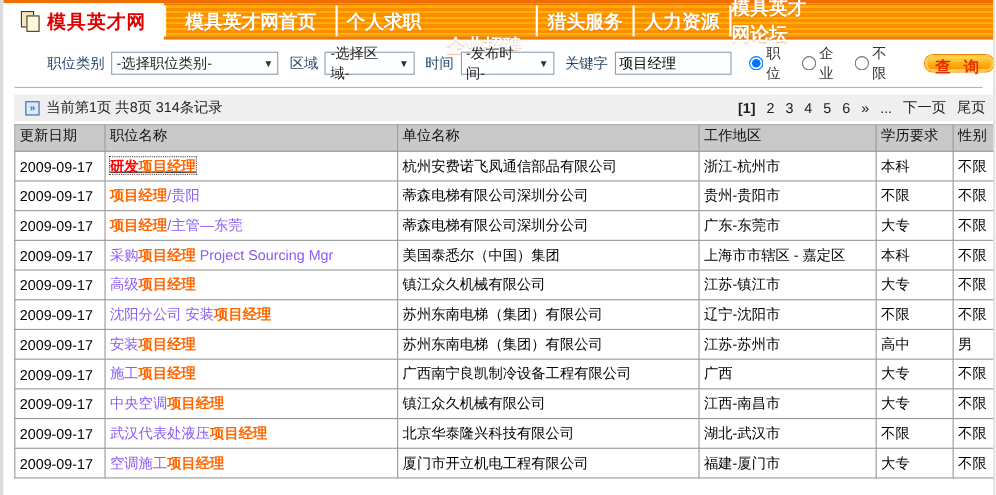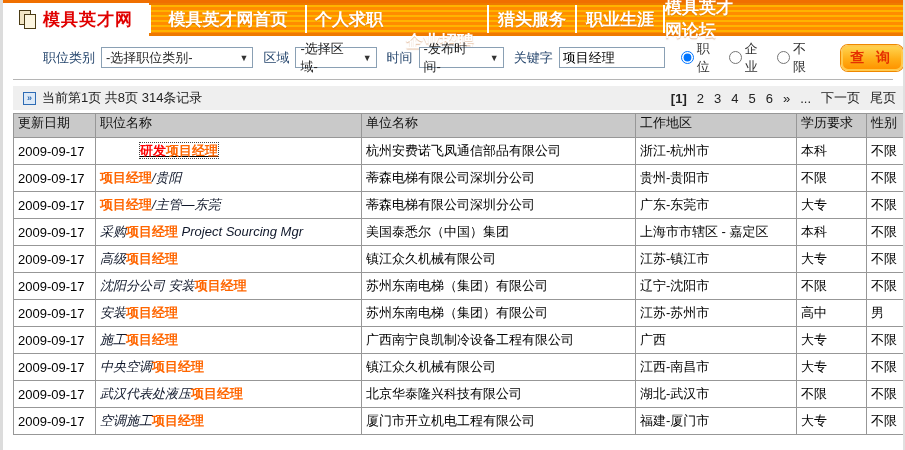--- a/index.html
+++ b/index.html
@@ -23,21 +23,21 @@
   .searchbar { height:43px; display:flex; align-items:center; padding-left:40px; font-size:13px; color:#26466d; }
   .searchbar .lbl { margin-right:6px; white-space:nowrap; }
   .sel { border:1px solid #8aa0b4; background:#fff; height:21px; display:flex; align-items:center;
          justify-content:space-between; padding:0 4px; color:#222; margin-right:10px; cursor:pointer; }
   .sel .arrow { font-size:9px; color:#333; margin-left:6px; }
   .sel-cat { width:158px; } .sel-reg { width:84px; } .sel-time { width:88px; }
   .kwinput { width:106px; height:21px; border:1px solid #8aa0b4; font-size:13px; padding:0 3px;
              color:#000; margin-right:16px; font-family:"Liberation Sans","DejaVu Sans",sans-serif; }
   .radios { display:flex; align-items:center; gap:8px; color:#333; margin-right:24px; }
   .radios label { display:flex; align-items:center; gap:3px; cursor:pointer; }
-  .btn-query { width:64px; height:26px; border:2px solid #ffc94d; border-radius:7px;
+  .btn-query { width:64px; height:15px; border:2px solid #ffc94d; border-radius:7px;
                background:linear-gradient(180deg,#ffd24d 0%,#ffae17 55%,#ff9400 100%);
                color:#e53000; font-weight:bold; font-size:14px; letter-spacing:4px;
                box-shadow:0 0 0 1px #ef8800; cursor:pointer; padding-left:0;
                font-family:"Liberation Sans","DejaVu Sans",sans-serif; }
   .divider { margin:0 10px 0 10px; border-top:1px solid #b5b5b5; }
   
   .pagebar { margin:6px 0 3px 10px; width:893px; height:24px; background:#efefef;
              display:flex; align-items:center; padding:0 10px; font-size:13px; color:#222; }
   .pgicon { width:13px; height:13px; border:1px solid #2d6bb4; background:#dcE9f7; color:#2d6bb4;
             font-size:9px; line-height:11px; text-align:center; margin-right:6px; font-weight:bold; }
@@ -46,22 +46,22 @@
   .pg.cur { font-weight:bold; cursor:default; }
   
   table.jobs { margin-left:10px; width:893px; border-collapse:collapse; table-layout:fixed; font-size:13px; }
   table.jobs th { background:#c9c9c9; border:1px solid #979797; text-align:left; font-weight:normal;
                   padding:0 4px 5px 4px; color:#111; }
   table.jobs td { border:1px solid #979797; padding:2px 4px; height:27px; color:#000; overflow:hidden;
                   white-space:nowrap; }
   a.job { text-decoration:none; cursor:pointer; }
   .kw { color:#ff6600; font-weight:bold; }
   .red { color:#ff0000; font-weight:bold; }
-  .n { color:#0f172a;font-style:italic; }
-  a.job.focus { outline:1px dotted #444; text-decoration:underline;margin-left:40px; }
+  .n { color:#8b5cf6; }
+  a.job.focus { outline:1px dotted #444; text-decoration:underline; }
   
   .docicon { position:relative; width:18px; height:20px; flex:0 0 18px; }
   .docicon .p { position:absolute; width:12px; height:15px; background:#f3e6c4; border:1px solid #4a3b15; }
   .docicon .p1 { left:0; top:0; }
   .docicon .p2 { left:5px; top:4px; background:#fdf6e0; }
 </style>
 </head>
 <body>
 
 <div class="page">
@@ -73,21 +73,21 @@
         <span class="p p1"></span>
           <span class="p p2"></span>
       </span>
       <span class="logo-text">模具英才网</span>
     </div>
     <div class="nav">
         <div class="tab">模具英才网首页</div>
         <div class="tab">个人求职</div>
         <div class="tab">企业招聘</div>
         <div class="tab">猎头服务</div>
-        <div class="tab">职业生涯</div>
+        <div class="tab">人力资源</div>
         <div class="tab">模具英才网论坛</div>
       </div>
   </div>
 
   <div class="searchbar">
     <span class="lbl">职位类别</span>
     <div class="sel sel-cat">
       <span>-选择职位类别-</span>
       <span class="arrow">▼</span>
     </div>

